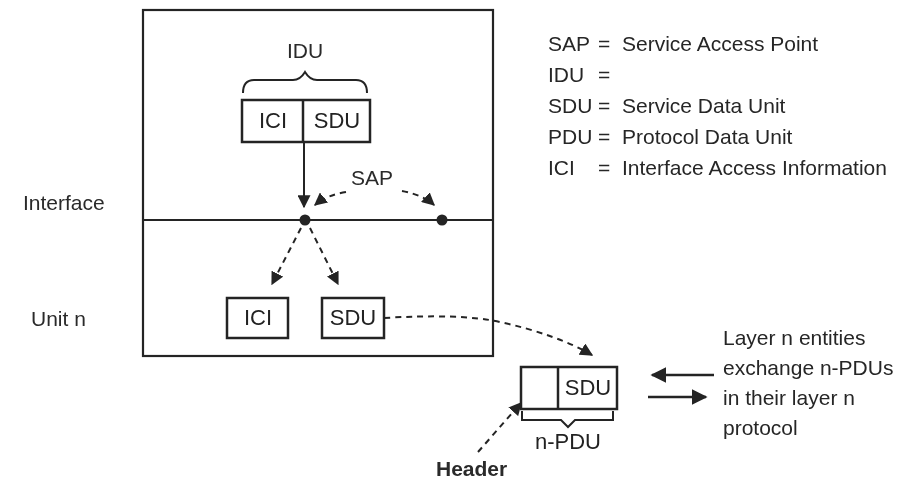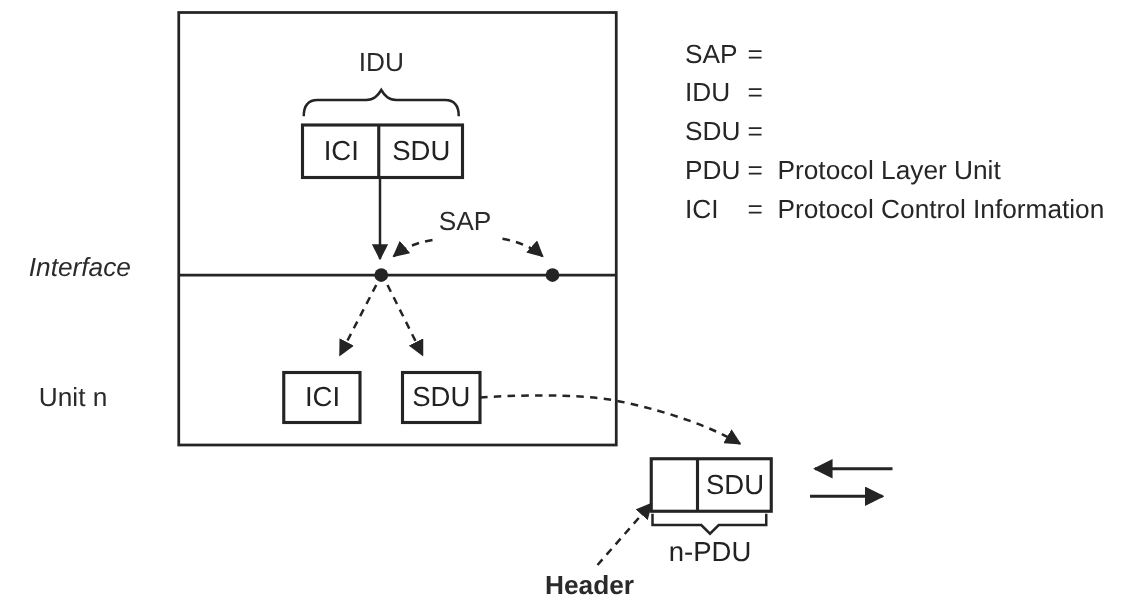--- a/index.html
+++ b/index.html
@@ -86,56 +86,62 @@
     <line x1="558" y1="367" x2="558" y2="409" stroke="#242424" stroke-width="2.5"></line>
 
     <path d="M522,411 L522,420 L561,420 L568,427 L575,420 L613,420 L613,411" fill="none" stroke="#242424" stroke-width="2"></path>
 
     <path d="M478,452 L521,403" fill="none" stroke="#242424" stroke-width="2" stroke-dasharray="6 5" marker-end="url(#ah)"></path>
 
     <line x1="714" y1="375" x2="652" y2="375" stroke="#242424" stroke-width="2.4" marker-end="url(#ah)"></line>
     <line x1="648" y1="397" x2="706" y2="397" stroke="#242424" stroke-width="2.4" marker-end="url(#ah)"></line>
   </svg>
 
-  <div class="lbl" style="left:23px;top:204px;font-style:italic;">Interface</div>
+  <div class="lbl" style="left:23px;top:192px;">Interface</div>
   <div class="lbl" style="left:31px;top:308px;">Unit n</div>
 
   <div class="lbl center-x" style="left:305px;top:40px;">IDU</div>
 
   <div class="cell-lbl" style="left:273px;top:121px;">ICI</div>
   <div class="cell-lbl" style="left:337px;top:121px;">SDU</div>
 
   <div class="lbl" style="left:351px;top:167px;">SAP</div>
 
   <div class="cell-lbl" style="left:258px;top:318px;">ICI</div>
   <div class="cell-lbl" style="left:353px;top:318px;">SDU</div>
 
   <div class="cell-lbl" style="left:588px;top:388px;">SDU</div>
   <div class="cell-lbl" style="left:568px;top:442px;text-align:center;">n-PDU</div>
   <div class="lbl" style="left:436px;top:458px;font-weight:bold;">Header</div>
 
   <div class="legend">
     <div class="legend-row">
       <span class="legend-abbr">SAP</span>
       <span class="legend-eq">=</span>
+      <span class="legend-desc">Service Access Point</span>
     </div>
     <div class="legend-row">
       <span class="legend-abbr">IDU</span>
       <span class="legend-eq">=</span>
     </div>
     <div class="legend-row">
       <span class="legend-abbr">SDU</span>
       <span class="legend-eq">=</span>
+      <span class="legend-desc">Service Data Unit</span>
     </div>
     <div class="legend-row">
       <span class="legend-abbr">PDU</span>
       <span class="legend-eq">=</span>
-      <span class="legend-desc">Protocol Layer Unit</span>
+      <span class="legend-desc">Protocol Data Unit</span>
     </div>
     <div class="legend-row">
       <span class="legend-abbr">ICI</span>
       <span class="legend-eq">=</span>
-      <span class="legend-desc">Protocol Control Information</span>
+      <span class="legend-desc">Interface Access Information</span>
     </div>
   </div>
 
+  <div class="note">Layer n entities
+exchange n-PDUs
+in their layer n
+protocol</div>
 
 </div>
 
 </body></html>

